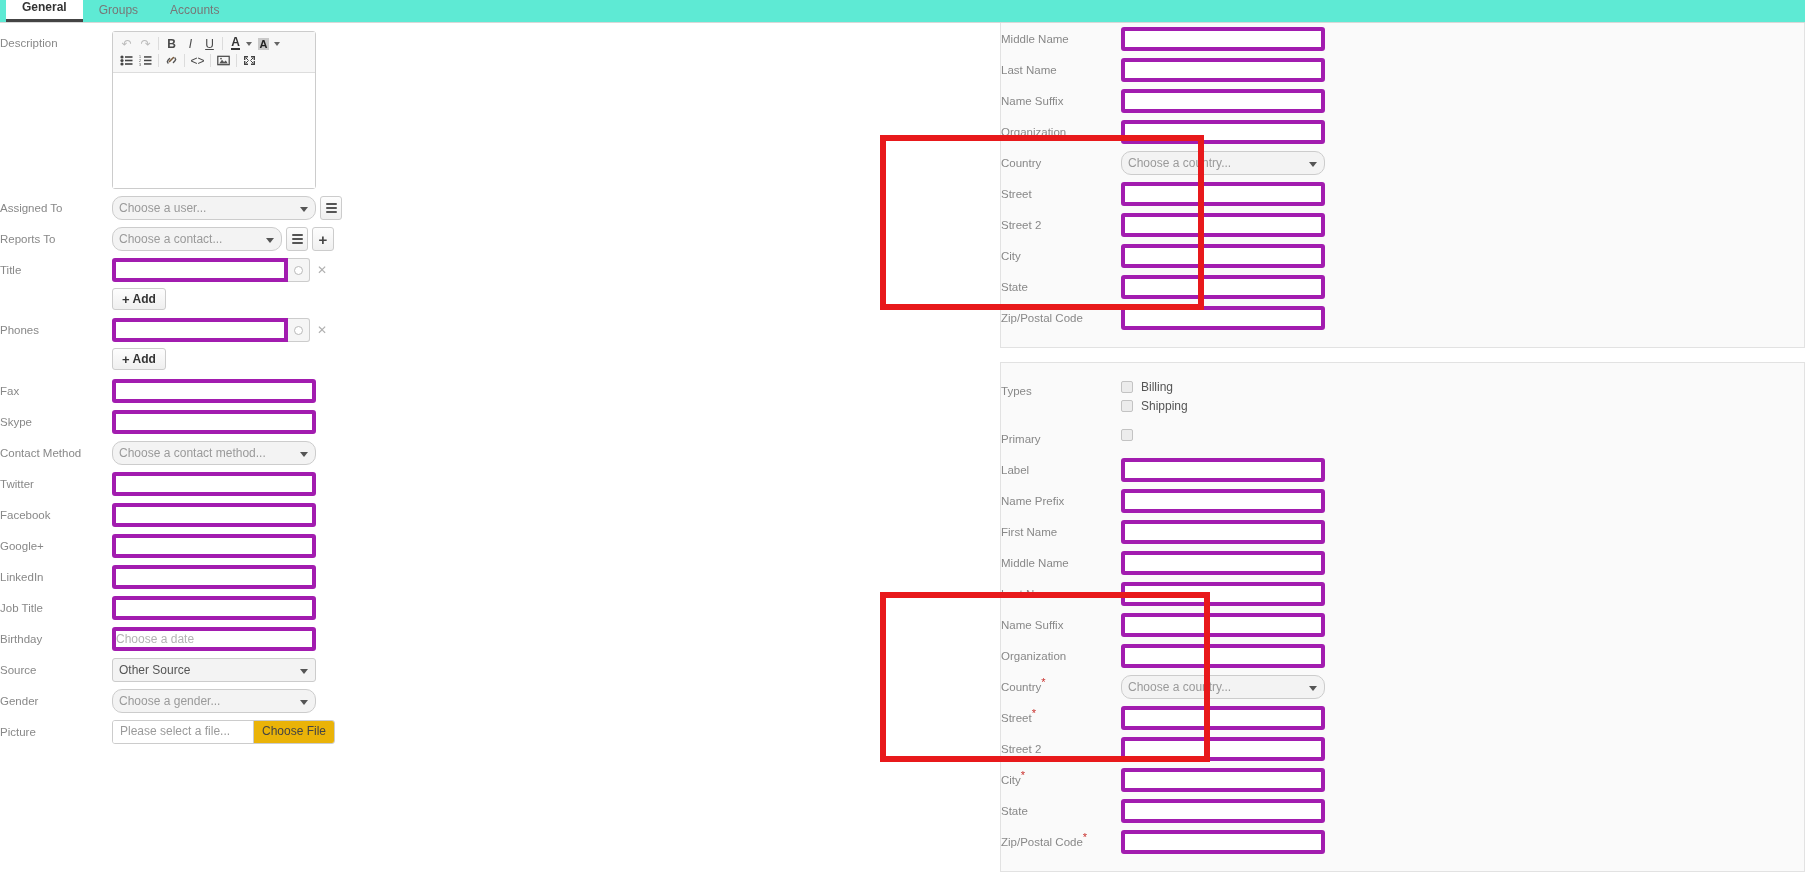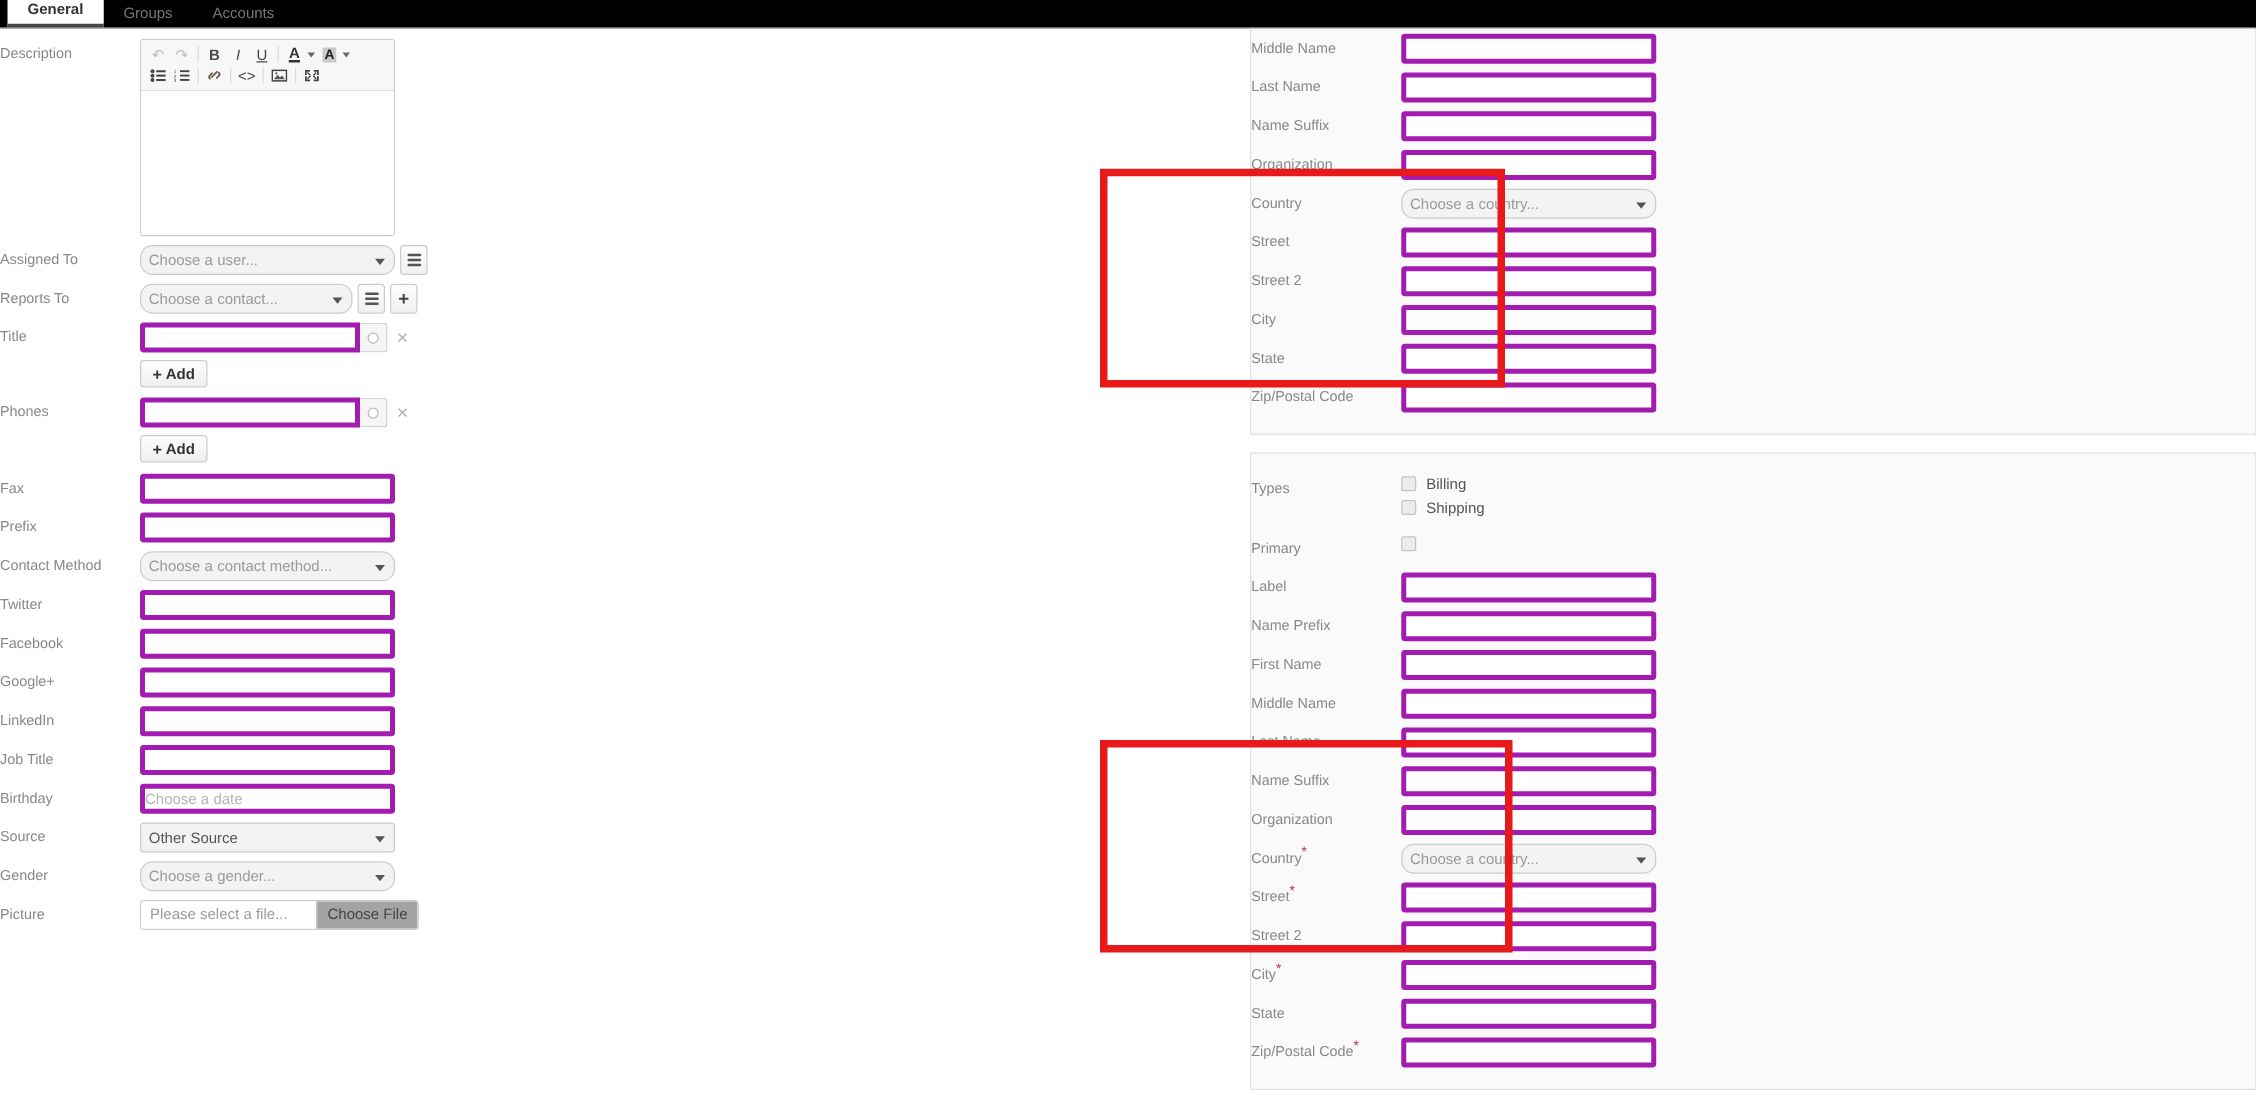--- a/index.html
+++ b/index.html
@@ -10,21 +10,21 @@
     font-family: "Liberation Sans", sans-serif;
     font-size: 12px;
     color: #444;
     overflow: hidden;
     position: relative;
   }
 
   
   .tabbar {
     height: 23px;
-    background: #000000;
+    background: #5eead4;
     border-bottom: 1px solid #d8d8d8;
     display: flex;
     align-items: flex-end;
     padding-left: 6px;
   }
   .tab {
     padding: 3px 16px 4px 16px;
     font-size: 12px;
     color: #777;
     cursor: pointer;
@@ -388,21 +388,21 @@
         </div>
       </div>
     </div>
 
     <div class="row" style="margin-top:9px">
       <div class="lbl">Fax</div>
       <input class="inp" type="text" value="" style="">
     </div>
 
     <div class="row">
-      <div class="lbl">Prefix</div>
+      <div class="lbl">Skype</div>
       <input class="inp" type="text" value="" style="">
     </div>
 
     <div class="row">
       <div class="lbl">Contact Method</div>
       <div class="sel placeholder-text">
         <span>Choose a contact method...</span>
         <span class="caret"></span>
       </div>
     </div>
@@ -451,21 +451,21 @@
         <span>Choose a gender...</span>
         <span class="caret"></span>
       </div>
     </div>
 
     <div class="row">
       <div class="lbl">Picture</div>
       <div class="ctl">
         <div style="display:flex;border:1px solid #ccc;border-radius:3px;overflow:hidden;height:24px;">
           <div style="width:140px;background:#fff;padding:3px 7px;color:#9a9a9a;font-size:12px;">Please select a file...</div>
-          <div style="padding:3px 8px;background:#a3a3a3;border-left:1px solid #ccc;color:#444;font-size:12px;cursor:pointer;">Choose File</div>
+          <div style="padding:3px 8px;background:#eab308;border-left:1px solid #ccc;color:#444;font-size:12px;cursor:pointer;">Choose File</div>
         </div>
       </div>
     </div>
 
   </div>
 
   <div class="col-right">
 
     <div class="panel first">
       <div id="addr1">

